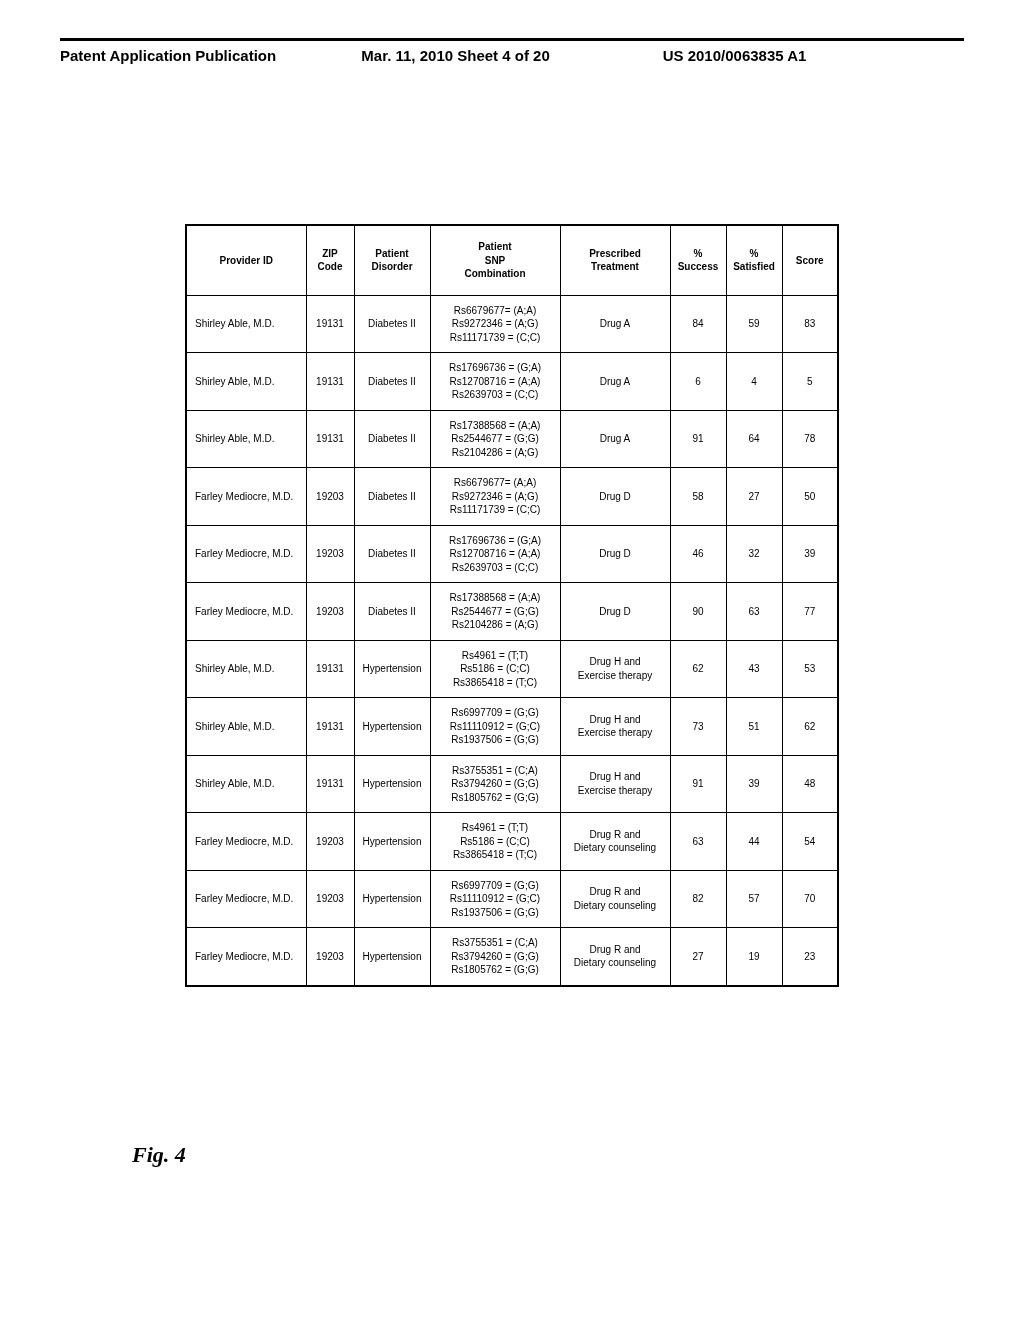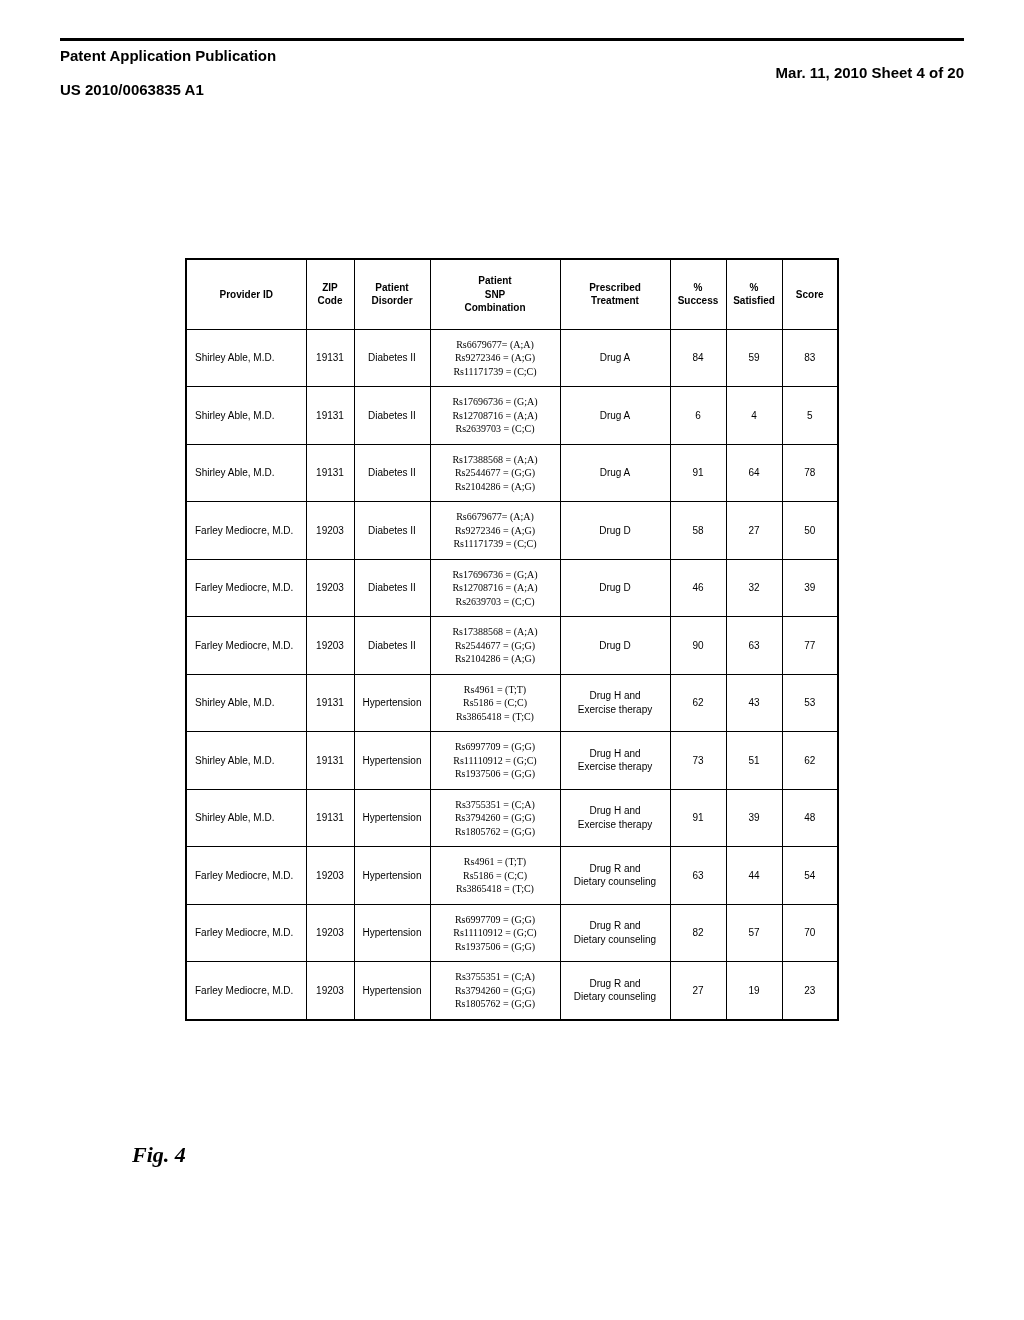--- a/index.html
+++ b/index.html
@@ -16,24 +16,23 @@
     position: relative;
     padding: 0 60px;
   }
   .header-bar {
     border-top: 3px solid #000;
     margin-top: 38px;
     padding-top: 6px;
     display: flex;
     font-size: 15px;
     font-weight: bold;
-    flex-direction: column;
   }
   .header-left { flex: 1; text-align: left; }
-  .header-center { flex: 1; text-align: right; }
+  .header-center { flex: 1; text-align: left; }
   .header-right { flex: 1; text-align: left; }
 
   .table-wrap {
     margin-top: 160px;
     display: flex;
     justify-content: center;
   }
   table.data {
     border-collapse: collapse;
     border: 2.5px solid #000;
@@ -45,21 +44,21 @@
     text-align: center;
     vertical-align: middle;
     line-height: 1.35;
   }
   table.data th {
     font-weight: bold;
     font-size: 10px;
     padding: 14px 6px;
   }
   table.data td.provider { text-align: left; padding-left: 8px; white-space: nowrap; }
-  table.data td.snp { white-space: nowrap; font-family: Liberation Serif, serif; }
+  table.data td.snp { white-space: nowrap; }
   table.data td.treat { white-space: nowrap; }
 
   .col-provider { width: 120px; }
   .col-zip { width: 48px; }
   .col-disorder { width: 76px; }
   .col-snp { width: 130px; }
   .col-treat { width: 110px; }
   .col-num { width: 56px; }
 
   .figure-label {

